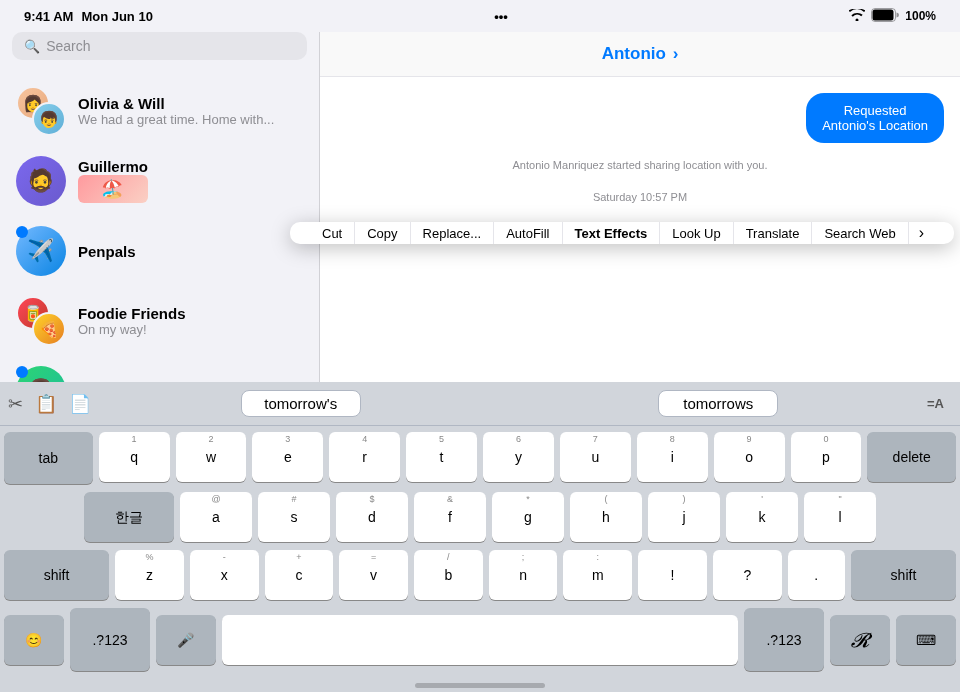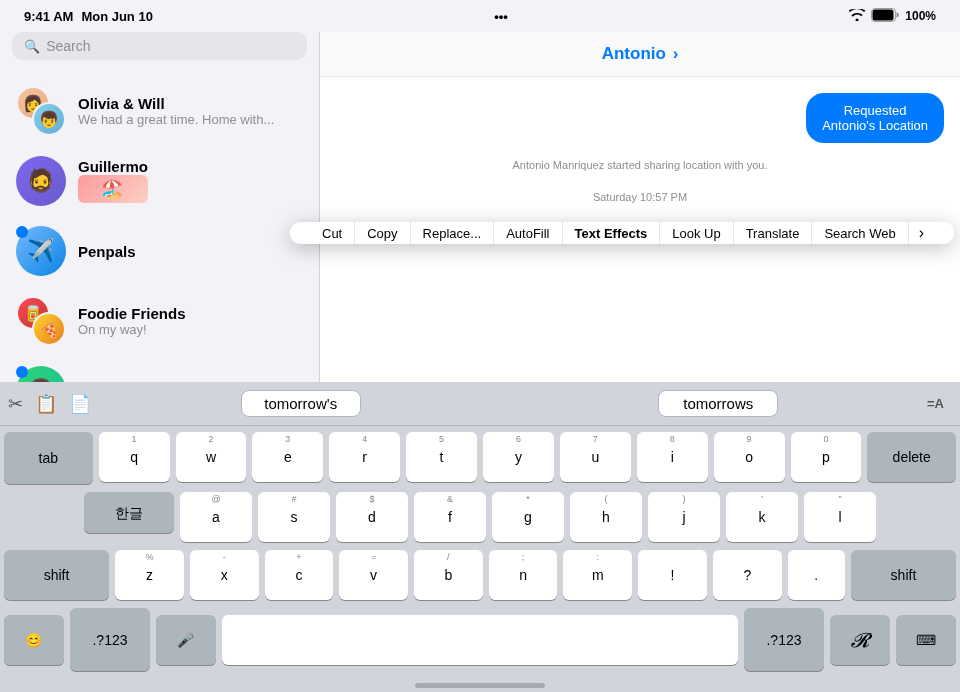--- a/index.html
+++ b/index.html
@@ -343,21 +343,21 @@
     }
     .key-space {
       background: #fff;
       flex: 1;
     }
 
     
     .key-letter { width: 72px; height: 50px; }
     .key-tab { width: 90px; height: 52px; font-size: 13px; }
     .key-delete { width: 90px; height: 50px; font-size: 13px; }
-    .key-hangul { width: 90px; height: 41px; font-size: 13px; }
+    .key-hangul { width: 90px; height: 50px; font-size: 13px; }
     .key-return { width: 90px; height: 50px; font-size: 13px; }
     .key-shift { width: 110px; height: 50px; font-size: 13px; }
     .key-shift-r { width: 110px; height: 50px; font-size: 13px; }
     .key-emoji { width: 60px; height: 50px; font-size: 16px; }
     .key-num-sym { width: 80px; height: 63px; font-size: 13px; }
     .key-mic { width: 60px; height: 50px; font-size: 16px; }
     .key-hide { width: 60px; height: 50px; font-size: 16px; }
     .key-dot { width: 60px; height: 50px; font-size: 15px; }
 
     .input-wrapper-with-cursor {

